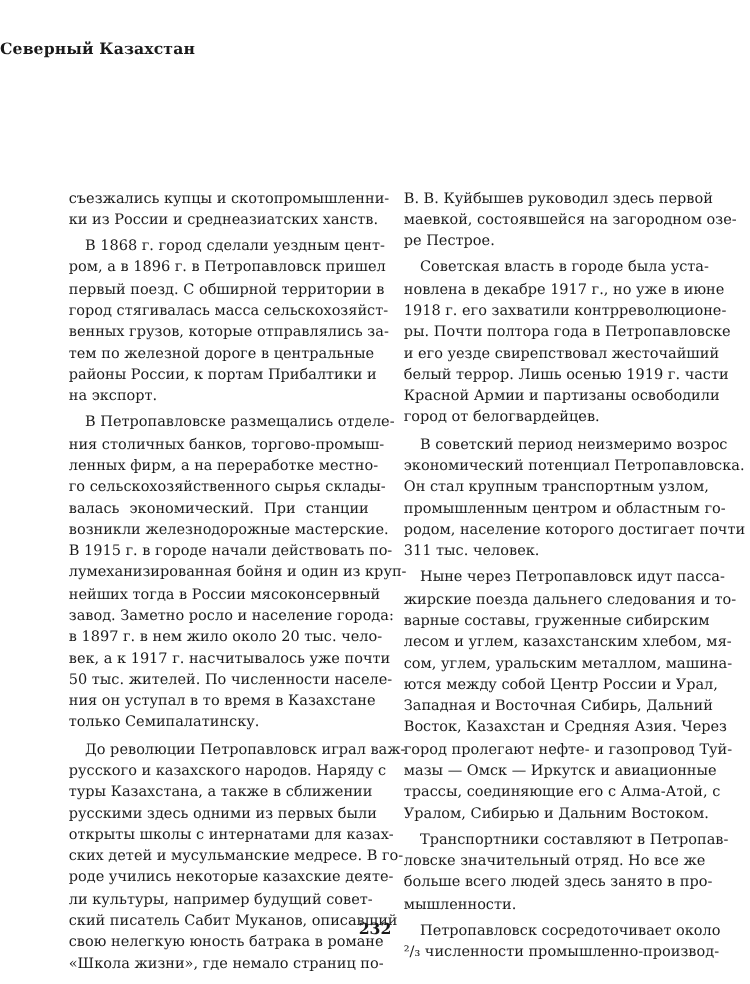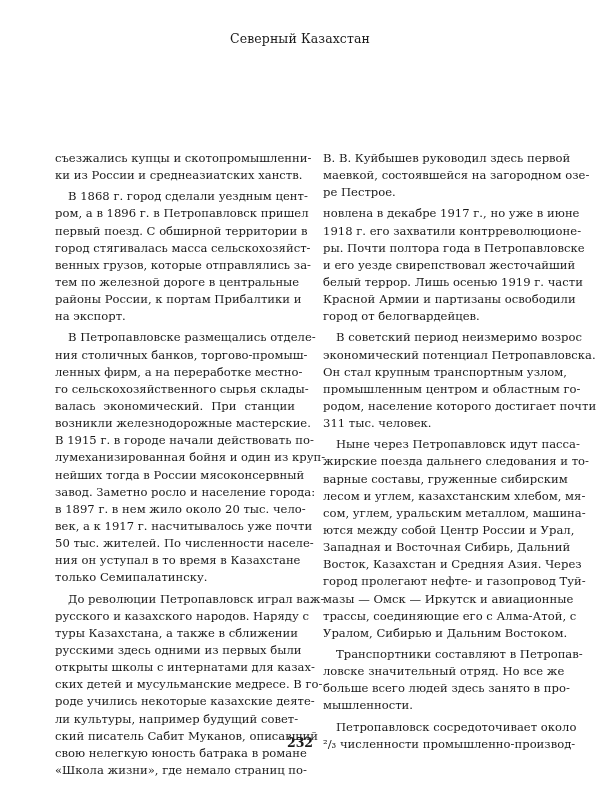--- a/index.html
+++ b/index.html
@@ -1,19 +1,19 @@
 <!DOCTYPE html>
 <html><head>
 <meta charset="utf-8">
 <style>
   html, body { margin: 0; padding: 0; background: #ffffff; }
   body { width: 600px; height: 787px; position: relative; overflow: hidden;
          font-family: "DejaVu Serif", "Liberation Serif", serif; color: #1a1a1a; }
-  .running-head { position: absolute; top: 31px; left: 0; width: 600px; text-align: center;
-                  font-size: 12.5px; letter-spacing: 0.1px; }
+  .running-head { position: absolute; top: 31px; left: 0; width: 600px; 
+                  font-size: 12.5px; letter-spacing: 0.1px; font-weight: bold; }
   .col { position: absolute; top: 150px; width: 240px; font-size: 11.6px; line-height: 17.15px; }
   .col.left { left: 55px; }
   .col.right { left: 323px; width: 233px; }
   .line { display: block; text-align: justify; text-align-last: justify; white-space: nowrap;
           height: 17.15px; overflow: visible; }
   .line.last { text-align-last: left; }
   .line.indent { padding-left: 13px; }
   .para-gap { display: block; height: 4px; }
   .page-number { position: absolute; top: 735px; left: 0; width: 600px; text-align: center;
                  font-size: 12.5px; font-weight: bold; }
@@ -73,20 +73,21 @@
     </div>
   </div>
 <div class="col right" id="col-right">
     <div>
       <span class="line">В. В. Куйбышев руководил здесь первой</span>
       <span class="line">маевкой, состоявшейся на загородном озе-</span>
       <span class="line last">ре Пестрое.</span>
     </div>
     <span class="para-gap"></span>
     <div>
+      <span class="line indent">Советская власть в городе была уста-</span>
       <span class="line">новлена в декабре 1917 г., но уже в июне</span>
       <span class="line">1918 г. его захватили контрреволюционе-</span>
       <span class="line">ры. Почти полтора года в Петропавловске</span>
       <span class="line">и его уезде свирепствовал жесточайший</span>
       <span class="line">белый террор. Лишь осенью 1919 г. части</span>
       <span class="line">Красной Армии и партизаны освободили</span>
       <span class="line last">город от белогвардейцев.</span>
     </div>
     <span class="para-gap"></span>
     <div>

